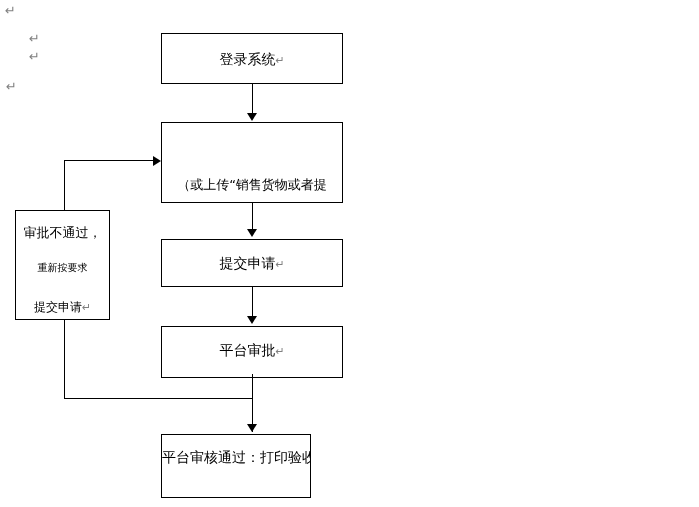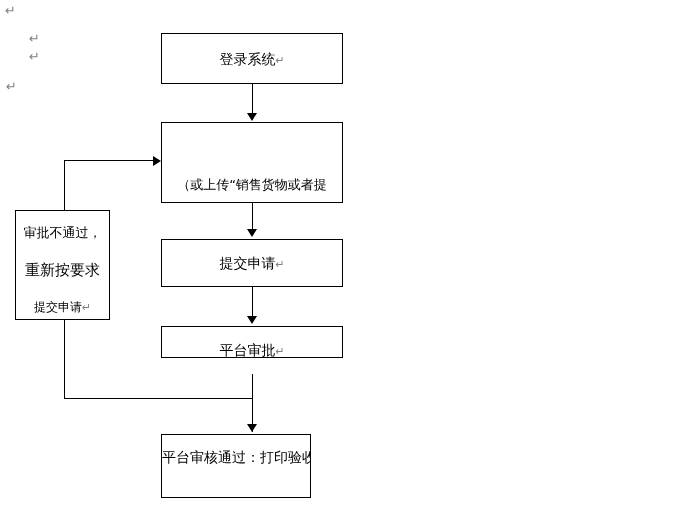--- a/index.html
+++ b/index.html
@@ -103,37 +103,37 @@
   <div class="vline" style="left:252px; top:203px; height:28px;"></div>
   <div class="arrow-down" style="left:247px; top:229px;"></div>
 
   <div class="box" style="left:161px; top:239px; width:182px; height:48px;">
     <div class="line" style="top:15px; font-size:14px;"><span>提交申请</span><span class="ret">↵</span></div>
   </div>
 
   <div class="vline" style="left:252px; top:287px; height:31px;"></div>
   <div class="arrow-down" style="left:247px; top:316px;"></div>
 
-  <div class="box" style="left:161px; top:326px; width:182px; height:32px;">
+  <div class="box" style="left:161px; top:326px; width:182px; height:52px;">
     <div class="line" style="top:15px; font-size:14px;"><span>平台审批</span><span class="ret">↵</span></div>
   </div>
 
   <div class="vline" style="left:252px; top:374px; height:58px;"></div>
   <div class="arrow-down" style="left:247px; top:424px;"></div>
 
   <div class="hline" style="left:64px; top:398px; width:189px;"></div>
 
   <div class="vline" style="left:64px; top:160px; height:239px;"></div>
 
   <div class="hline" style="left:64px; top:160px; width:90px;"></div>
   <div class="arrow-right" style="left:153px; top:156px;"></div>
 
   <div class="box" style="left:15px; top:210px; width:95px; height:110px;">
     <div class="line" style="top:13px; font-size:13px;">审批不通过，</div>
-    <div class="line" style="top:50px; font-size:15px;">重新按要求</div>
+    <div class="line" style="top:50px; font-size:10px;">重新按要求</div>
     <div class="line" style="top:88px; font-size:12px;"><span>提交申请</span><span class="ret">↵</span></div>
   </div>
 
   <div class="box" style="left:161px; top:434px; width:150px; height:64px;">
     <div class="line" style="top:14px; font-size:14px;">平台审核通过：打印验收</div>
   </div>
 
 </div>
 
 </body></html>

